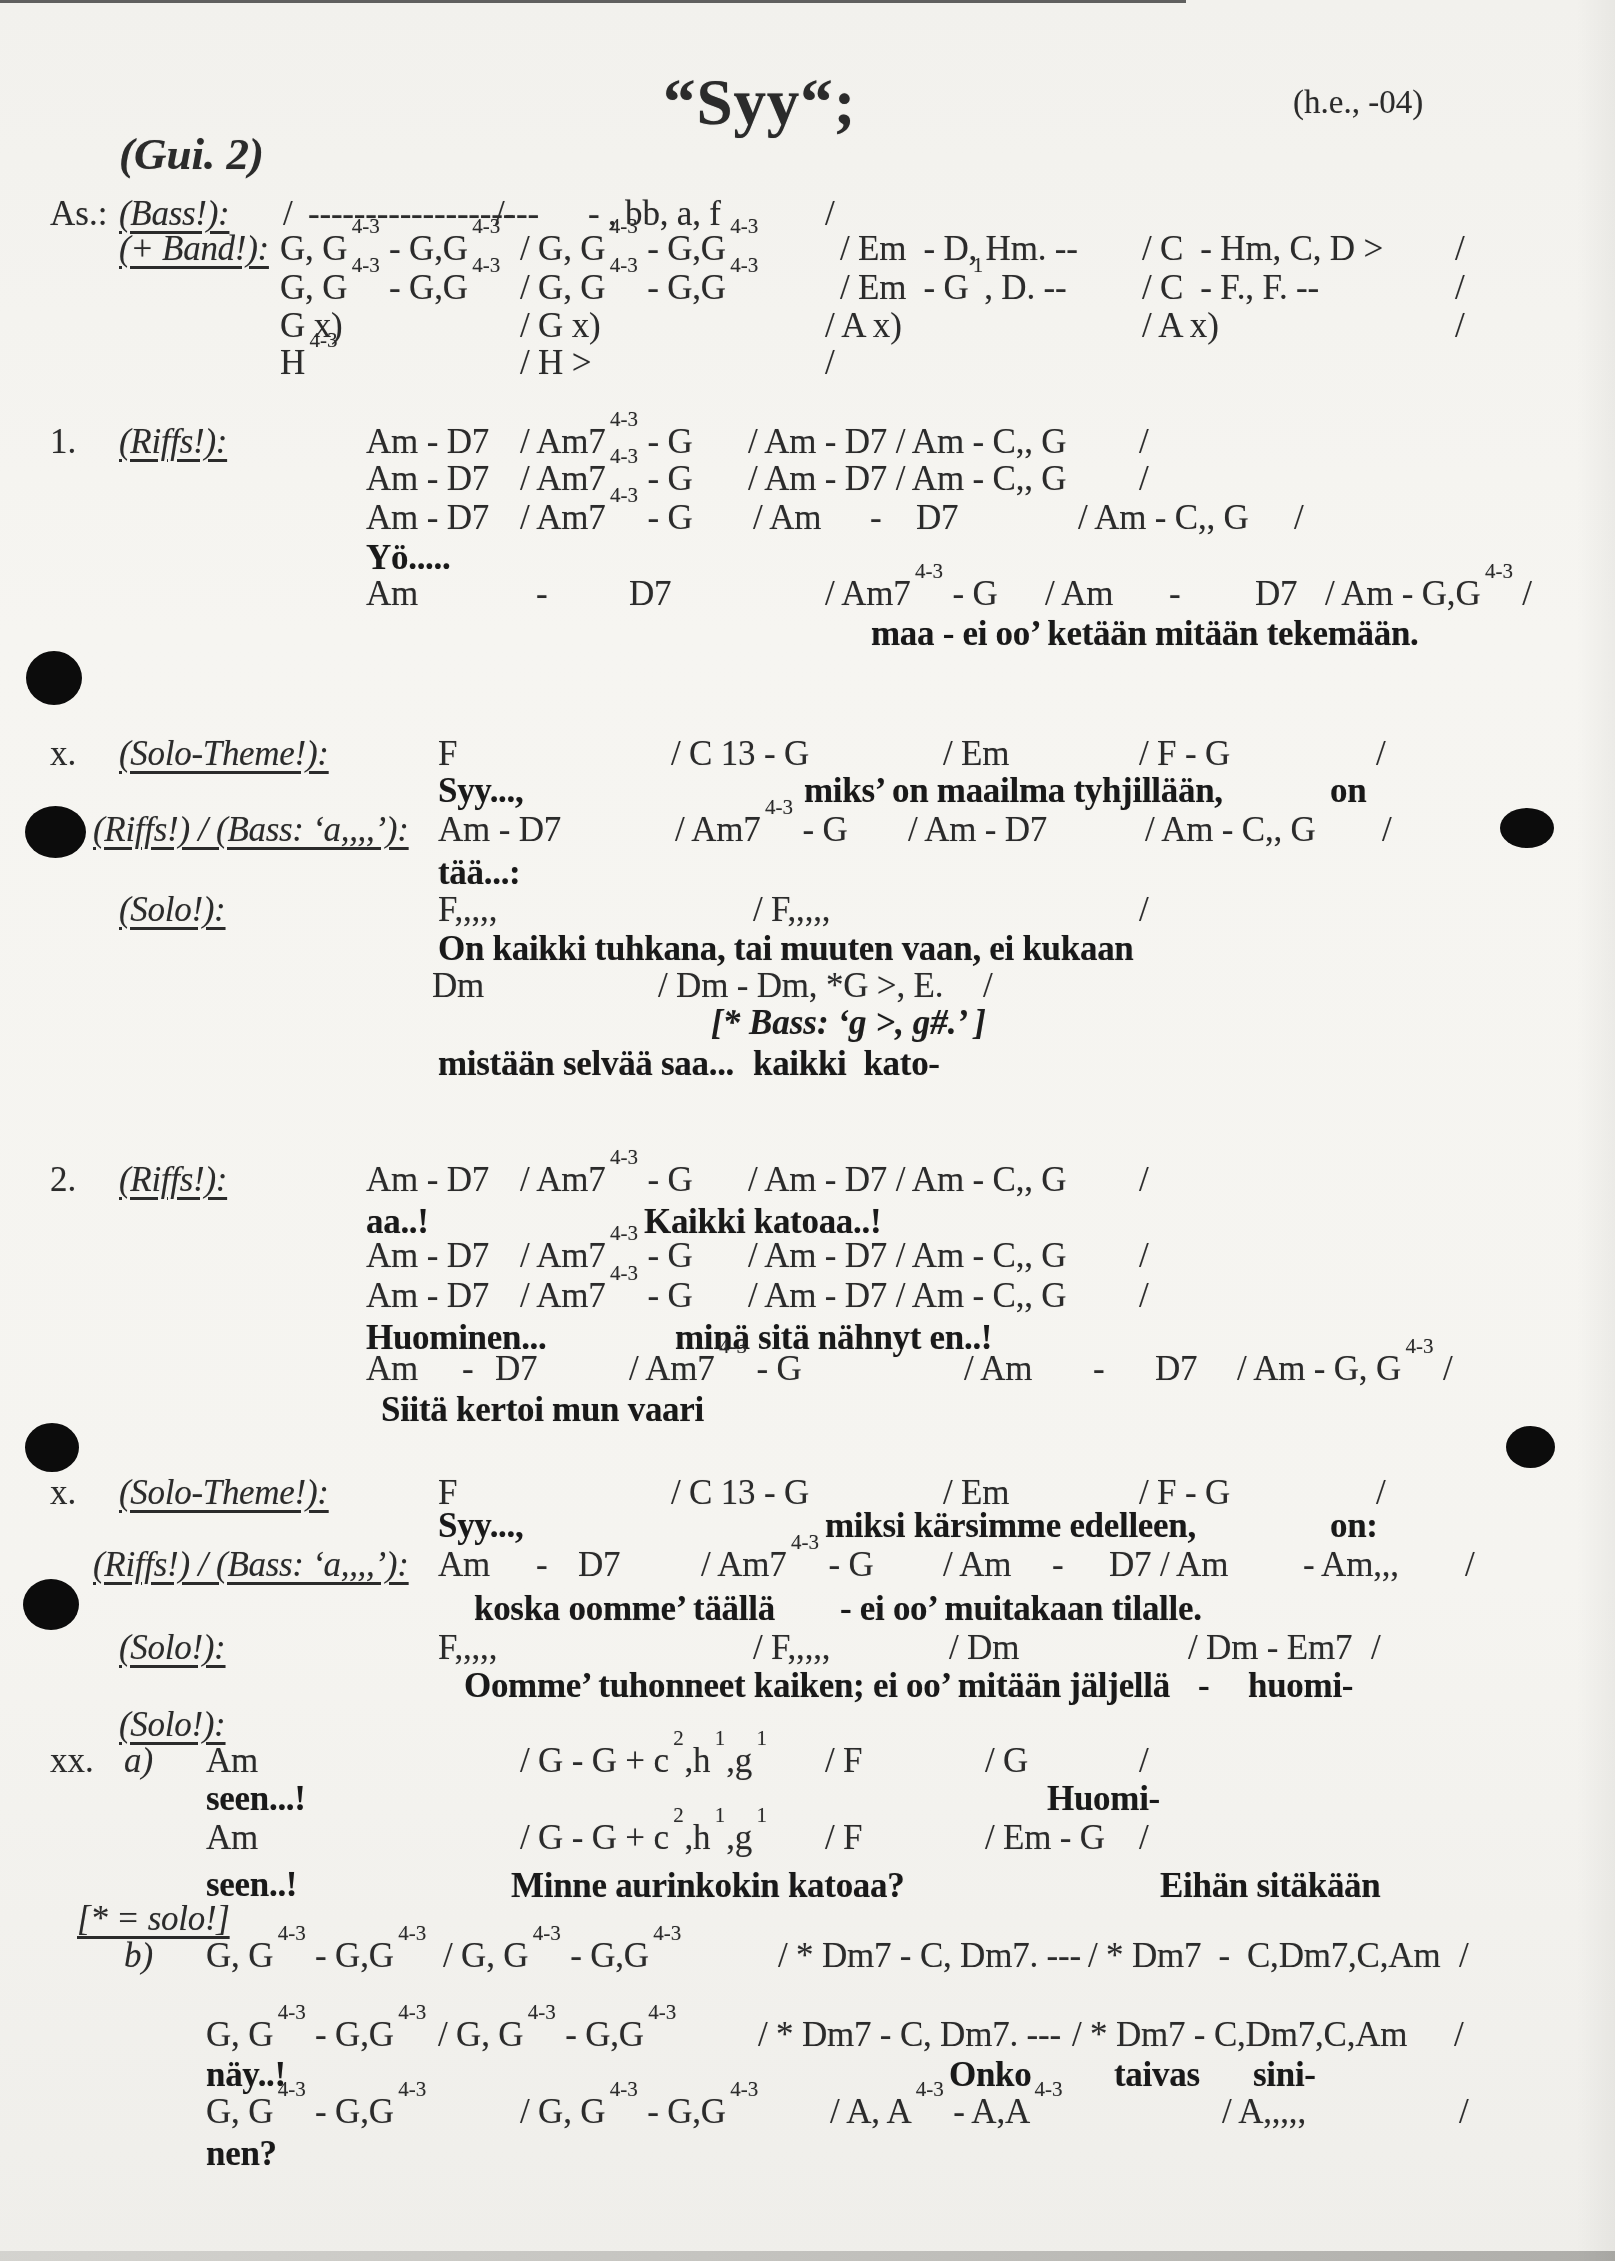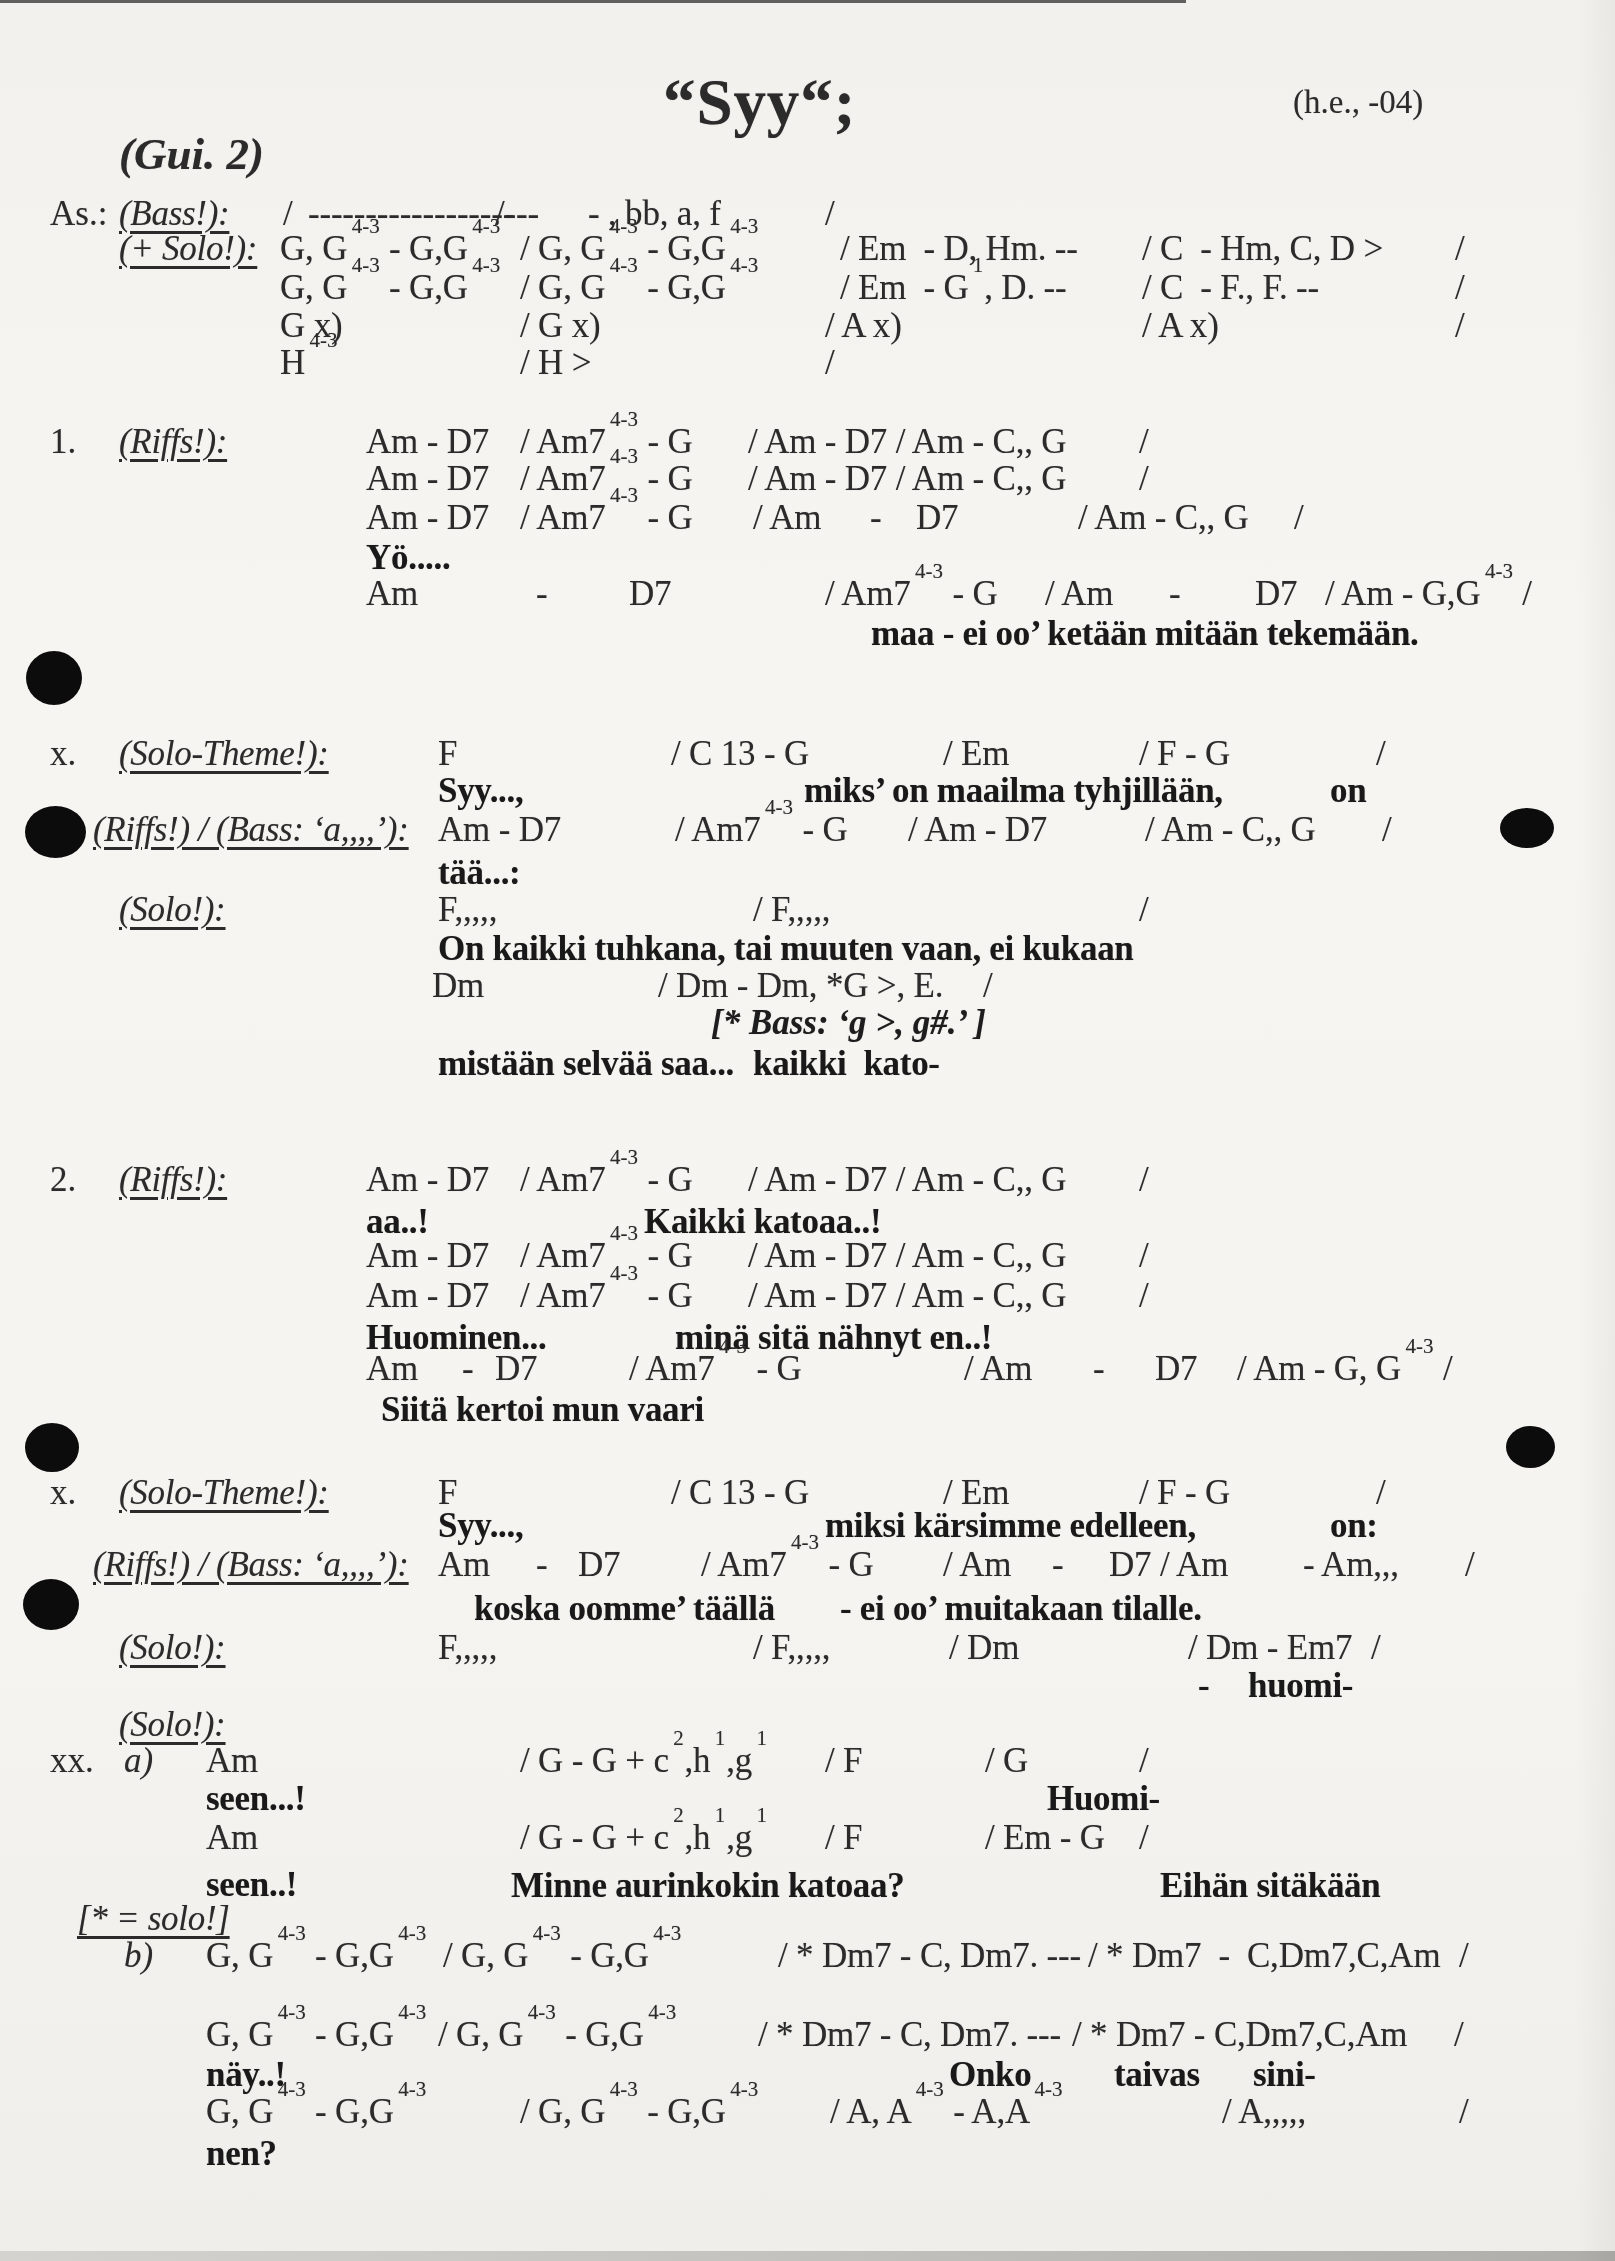--- a/index.html
+++ b/index.html
@@ -50,21 +50,21 @@
       <div class="ln" style="top: 192px;">
         <span class="seg n" style="left: 50px;">As.:</span>
         <span class="seg h" style="left: 119px;">(Bass!):</span>
         <span class="seg c" style="left: 283px;">/</span>
         <span class="seg c" style="left: 308px;">------------------</span>
         <span class="seg c" style="left: 495px;">/---</span>
         <span class="seg c" style="left: 588px;">- , bb, a, f</span>
         <span class="seg c" style="left: 825px;">/</span>
       </div>
       <div class="ln" style="top: 227px;">
-        <span class="seg h" style="left: 119px;">(+ Solo!):</span>
+        <span class="seg h" style="left: 119px;">(+ Band!):</span>
         <span class="seg c" style="left: 280px;">G, G<sup>4-3</sup> - G,G<sup>4-3</sup></span>
         <span class="seg c" style="left: 520px;">/ G, G<sup>4-3</sup> - G,G<sup>4-3</sup></span>
         <span class="seg c" style="left: 840px;">/ Em  - D, Hm. --</span>
         <span class="seg c" style="left: 1142px;">/ C  - Hm, C, D &gt;</span>
         <span class="seg c" style="left: 1455px;">/</span>
       </div>
       <div class="ln" style="top: 266px;">
         <span class="seg c" style="left: 280px;">G, G<sup>4-3</sup> - G,G<sup>4-3</sup></span>
         <span class="seg c" style="left: 520px;">/ G, G<sup>4-3</sup> - G,G<sup>4-3</sup></span>
         <span class="seg c" style="left: 840px;">/ Em  - G<sup>1</sup>, D. --</span>
@@ -241,20 +241,21 @@
       </div>
       <div class="ln" style="top: 1626px;">
         <span class="seg h" style="left: 119px;">(Solo!):</span>
         <span class="seg c" style="left: 438px;">F,,,,,</span>
         <span class="seg c" style="left: 753px;">/ F,,,,,</span>
         <span class="seg c" style="left: 949px;">/ Dm</span>
         <span class="seg c" style="left: 1188px;">/ Dm - Em7</span>
         <span class="seg c" style="left: 1371px;">/</span>
       </div>
       <div class="ln" style="top: 1664px;">
+        <span class="seg l" style="left: 464px;">Oomme’ tuhonneet kaiken; ei oo’ mitään jäljellä</span>
         <span class="seg l" style="left: 1198px;">-</span>
         <span class="seg l" style="left: 1248px;">huomi-</span>
       </div>
       <div class="ln" style="top: 1703px;">
         <span class="seg h" style="left: 119px;">(Solo!):</span>
       </div>
       <div class="ln" style="top: 1739px;">
         <span class="seg n" style="left: 50px;">xx.</span>
         <span class="seg i" style="left: 124px;">a)</span>
         <span class="seg c" style="left: 206px;">Am</span>

